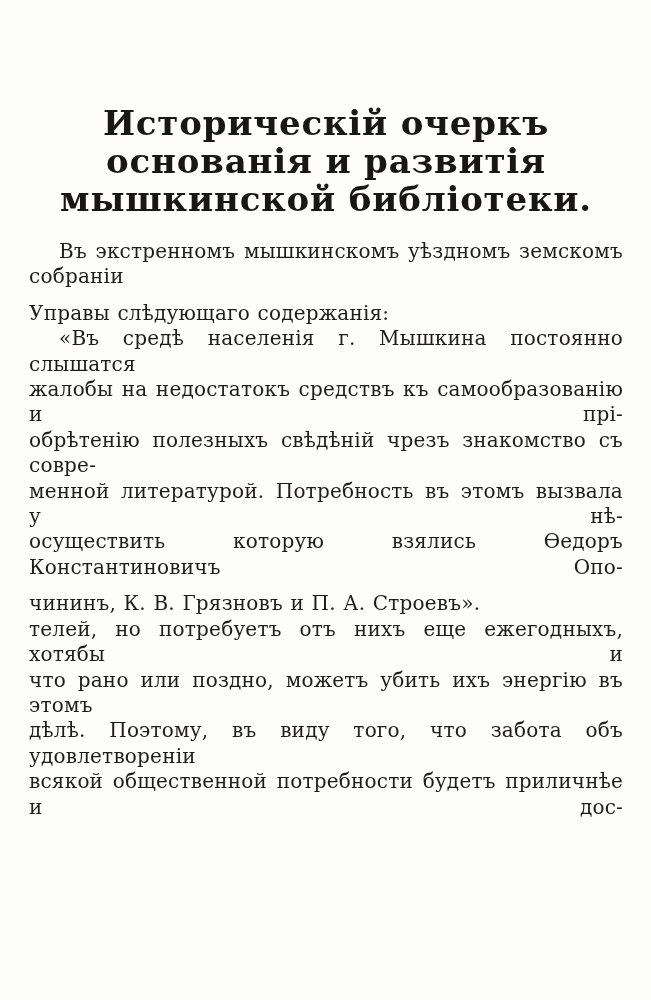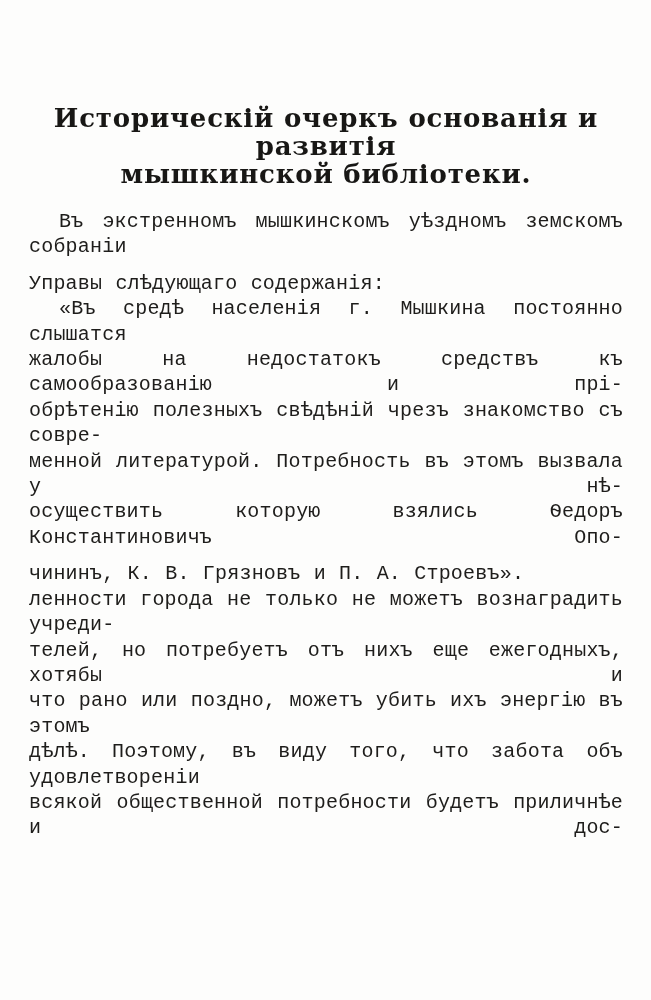--- a/index.html
+++ b/index.html
@@ -21,37 +21,36 @@
     position: absolute;
     left: 29px;
     top: 0;
     width: 594px;
   }
   .title {
     margin: 0;
     padding-top: 104px;
     padding-bottom: 21px;
     text-align: center;
-    font-size: 26px;
+    font-size: 34px;
     font-weight: bold;
-    line-height: 28px;
+    line-height: 38px;
     letter-spacing: 0.8px;
     color: #181715;
   }
   .body-text {
     font-size: 20px;
     line-height: 25.4px;
     letter-spacing: 0.2px;
     word-spacing: 1px;
   }
   .line {
     text-align: justify;
     text-align-last: justify;
     white-space: normal;
-    font-family: Liberation Mono, monospace;
   }
   .line.first-line {
     text-indent: 30px;
   }
   .line.short-last {
     text-align-last: left;
     margin-top: 11px;
   }
 </style>
 </head>
@@ -65,20 +64,19 @@
     </h1>
     <div class="body-text" id="body-text">
         <div class="line first-line">Въ экстренномъ мышкинскомъ уѣздномъ земскомъ собраніи</div>
         <div class="line short-last">Управы слѣдующаго содержанія:</div>
         <div class="line first-line">«Въ средѣ населенія г. Мышкина постоянно слышатся</div>
         <div class="line">жалобы на недостатокъ средствъ къ самообразованію и прі-</div>
         <div class="line">обрѣтенію полезныхъ свѣдѣній чрезъ знакомство съ совре-</div>
         <div class="line">менной литературой. Потребность въ этомъ вызвала у нѣ-</div>
         <div class="line">осуществить которую взялись Ѳедоръ Константиновичъ Опо-</div>
         <div class="line short-last">чининъ, К. В. Грязновъ и П. А. Строевъ».</div>
-        <div class="line">ленности города не только не можетъ вознаградить учреди-</div>
         <div class="line">телей, но потребуетъ отъ нихъ еще ежегодныхъ, хотябы и</div>
         <div class="line">что рано или поздно, можетъ убить ихъ энергію въ этомъ</div>
         <div class="line">дѣлѣ. Поэтому, въ виду того, что забота объ удовлетвореніи</div>
         <div class="line">всякой общественной потребности будетъ приличнѣе и дос-</div>
       </div>
   </div>
 </div>
 
 </body></html>

